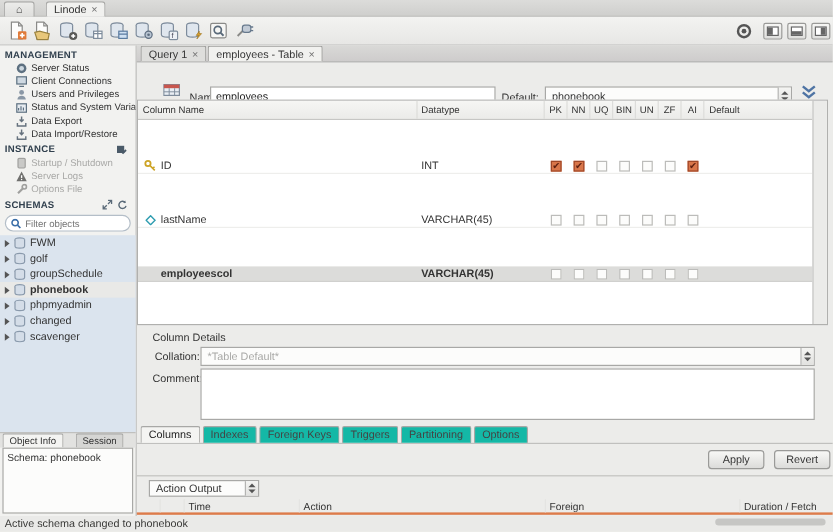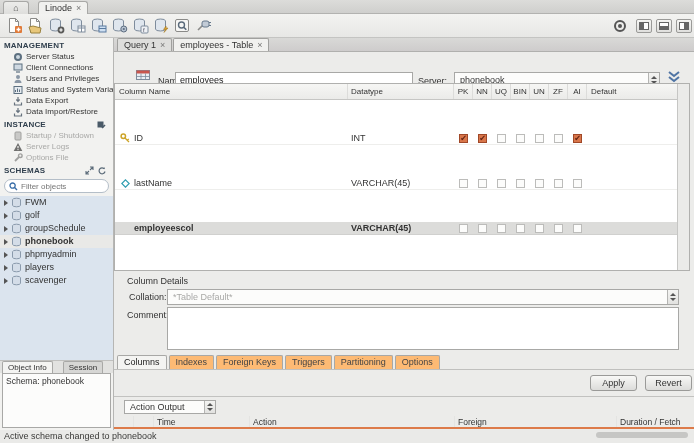--- a/index.html
+++ b/index.html
@@ -107,21 +107,21 @@
   .details { position:absolute; left:0; top:233px; width:576px; height:84px; font-size:9px; }
   .dtitle { position:absolute; left:13px; top:5px; }
   .dlabel { position:absolute; font-size:9px; }
   .collcombo { left:53px; top:18px; width:512px; color:#a9a9a7; }
   .comment { position:absolute; left:53px; top:36px; width:512px; height:43px; background:#fff;
              border:1px solid #a8a8a6; resize:none; font-family:inherit; font-size:9px; }
 
   .btabs { position:absolute; left:0; top:317px; width:580px; height:15px; display:flex;
            align-items:flex-end; padding-left:3px; gap:2px; border-bottom:1px solid #c0c0be; }
   .btab { font-size:9px; height:14px; padding:1px 6px; border:1px solid #a8a8a6; border-bottom:none;
-          border-radius:2px 2px 0 0; background:#fdba74; color:#444; }
+          border-radius:2px 2px 0 0; background:#14b8a6; color:#444; }
   .btab.active { background:#f4f4f2; color:#222; }
 
   .applyrow { position:absolute; left:0; top:332px; width:580px; height:26px; }
   .pushbtn { position:absolute; top:5px; width:47px; height:16px; border:1px solid #9a9a98;
              border-radius:3px; background:linear-gradient(#f8f8f6,#dcdcda); font-size:9px;
              text-align:center; line-height:14px; }
 
   .aoutput { position:absolute; left:0; top:358px; width:580px; height:34px; border-top:1px solid #c2c2c0; }
   .aosel { position:absolute; left:10px; top:3px; width:92px; height:14px; }
   .aohead { position:absolute; left:0; top:19px; width:580px; height:13px; display:flex;
@@ -401,21 +401,21 @@
           <path d="M1.5 2.8v5.4a4 1.6 0 0 0 8 0V2.8" fill="#d4dde8" stroke="#8a9aac"></path>
         </svg>
       <span>phpmyadmin</span>
     </div>
     <div class="titem">
       <span class="tri"></span>
       <svg width="11" height="11">
           <ellipse cx="5.5" cy="2.8" rx="4" ry="1.6" fill="#d4dde8" stroke="#8a9aac"></ellipse>
           <path d="M1.5 2.8v5.4a4 1.6 0 0 0 8 0V2.8" fill="#d4dde8" stroke="#8a9aac"></path>
         </svg>
-      <span>players</span>
+      <span>changed</span>
     </div>
     <div class="titem">
       <span class="tri"></span>
       <svg width="11" height="11">
           <ellipse cx="5.5" cy="2.8" rx="4" ry="1.6" fill="#d4dde8" stroke="#8a9aac"></ellipse>
           <path d="M1.5 2.8v5.4a4 1.6 0 0 0 8 0V2.8" fill="#d4dde8" stroke="#8a9aac"></path>
         </svg>
       <span>scavenger</span>
     </div>
   </div>
@@ -443,21 +443,21 @@
   <div class="namebar">
     <span style="position:absolute;left:22px;top:17px;">
       <svg width="14" height="12">
           <rect x="0.5" y="1.5" width="13" height="9" fill="#e9eef4" stroke="#7e8c9c"></rect>
           <rect x="0.5" y="1.5" width="13" height="3" fill="#c8564e"></rect>
           <path d="M0.5 7.5h13M5 4.5v6M9.5 4.5v6" stroke="#7e8c9c" stroke-width=".8"></path>
         </svg>
     </span>
     <span class="nlabel" style="left:44px;">Name:</span>
     <input class="txtinput" style="left: 61px; top: 20px; width: 238px;" value="employees">
-    <span class="nlabel" style="left:304px;">Server:</span>
+    <span class="nlabel" style="left:304px;">Default:</span>
     <div class="combo" style="left:340px;top:20px;width:206px;">
       <span class="val">phonebook</span>
       <span class="stepper">
           <span class="up"></span>
           <span class="dn"></span>
         </span>
     </div>
     <span class="chev">
       <svg width="16" height="13">
           <path d="M3 2l5 4 5-4M3 7l5 4 5-4" fill="none" stroke="#4f74a4" stroke-width="2"></path>

